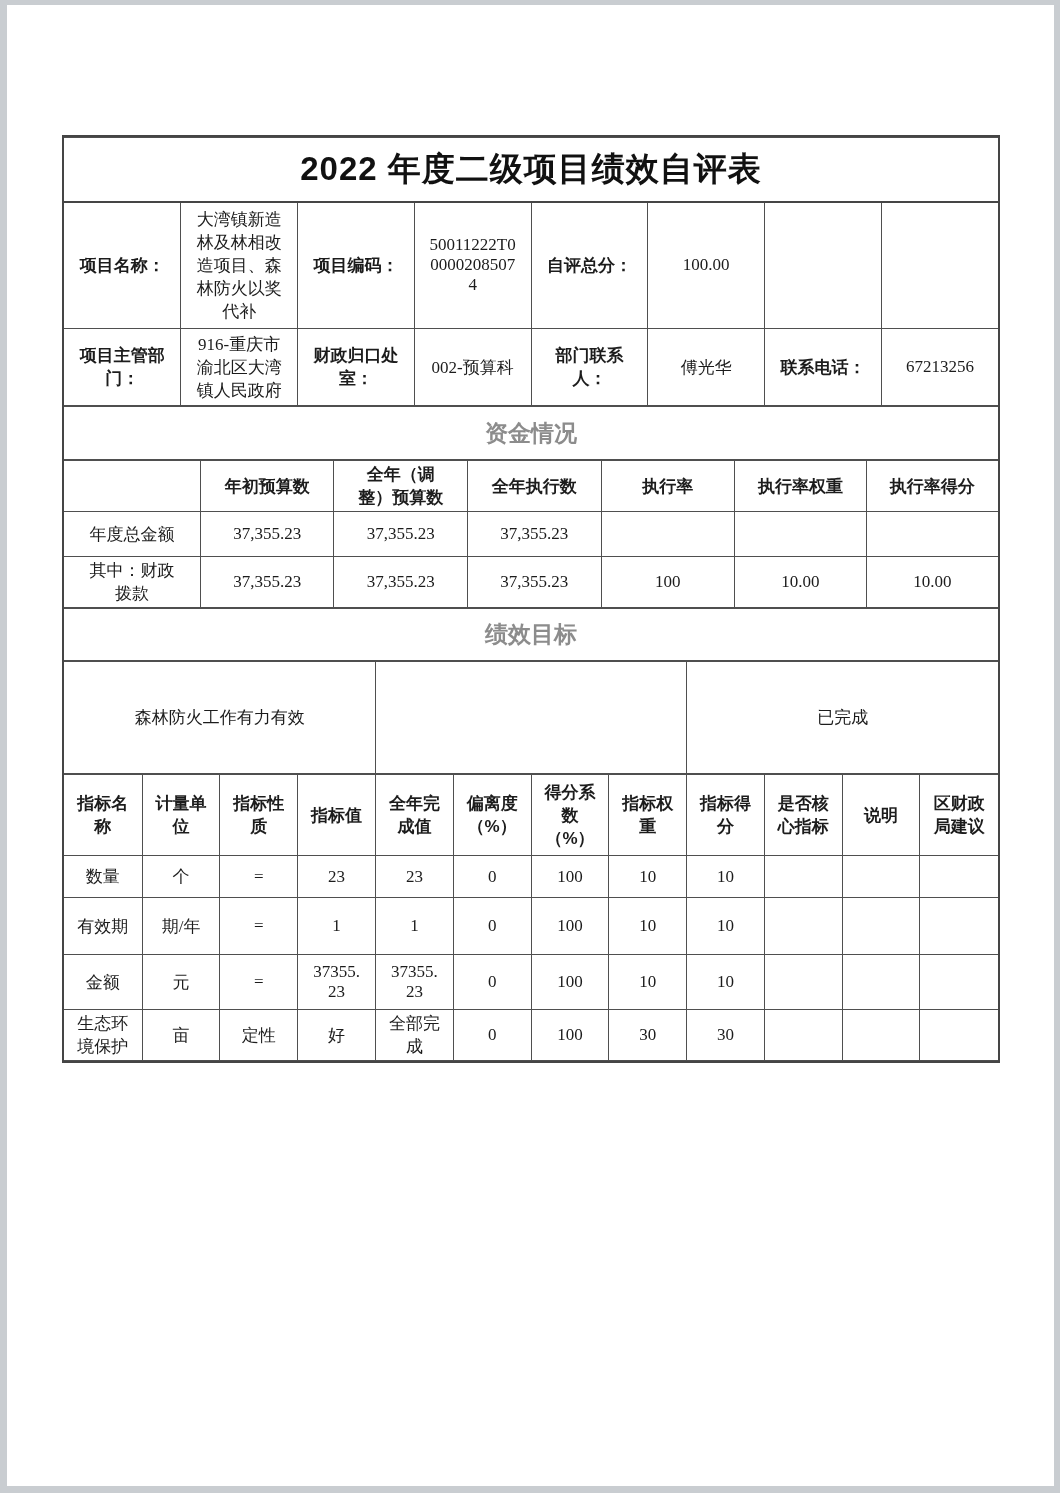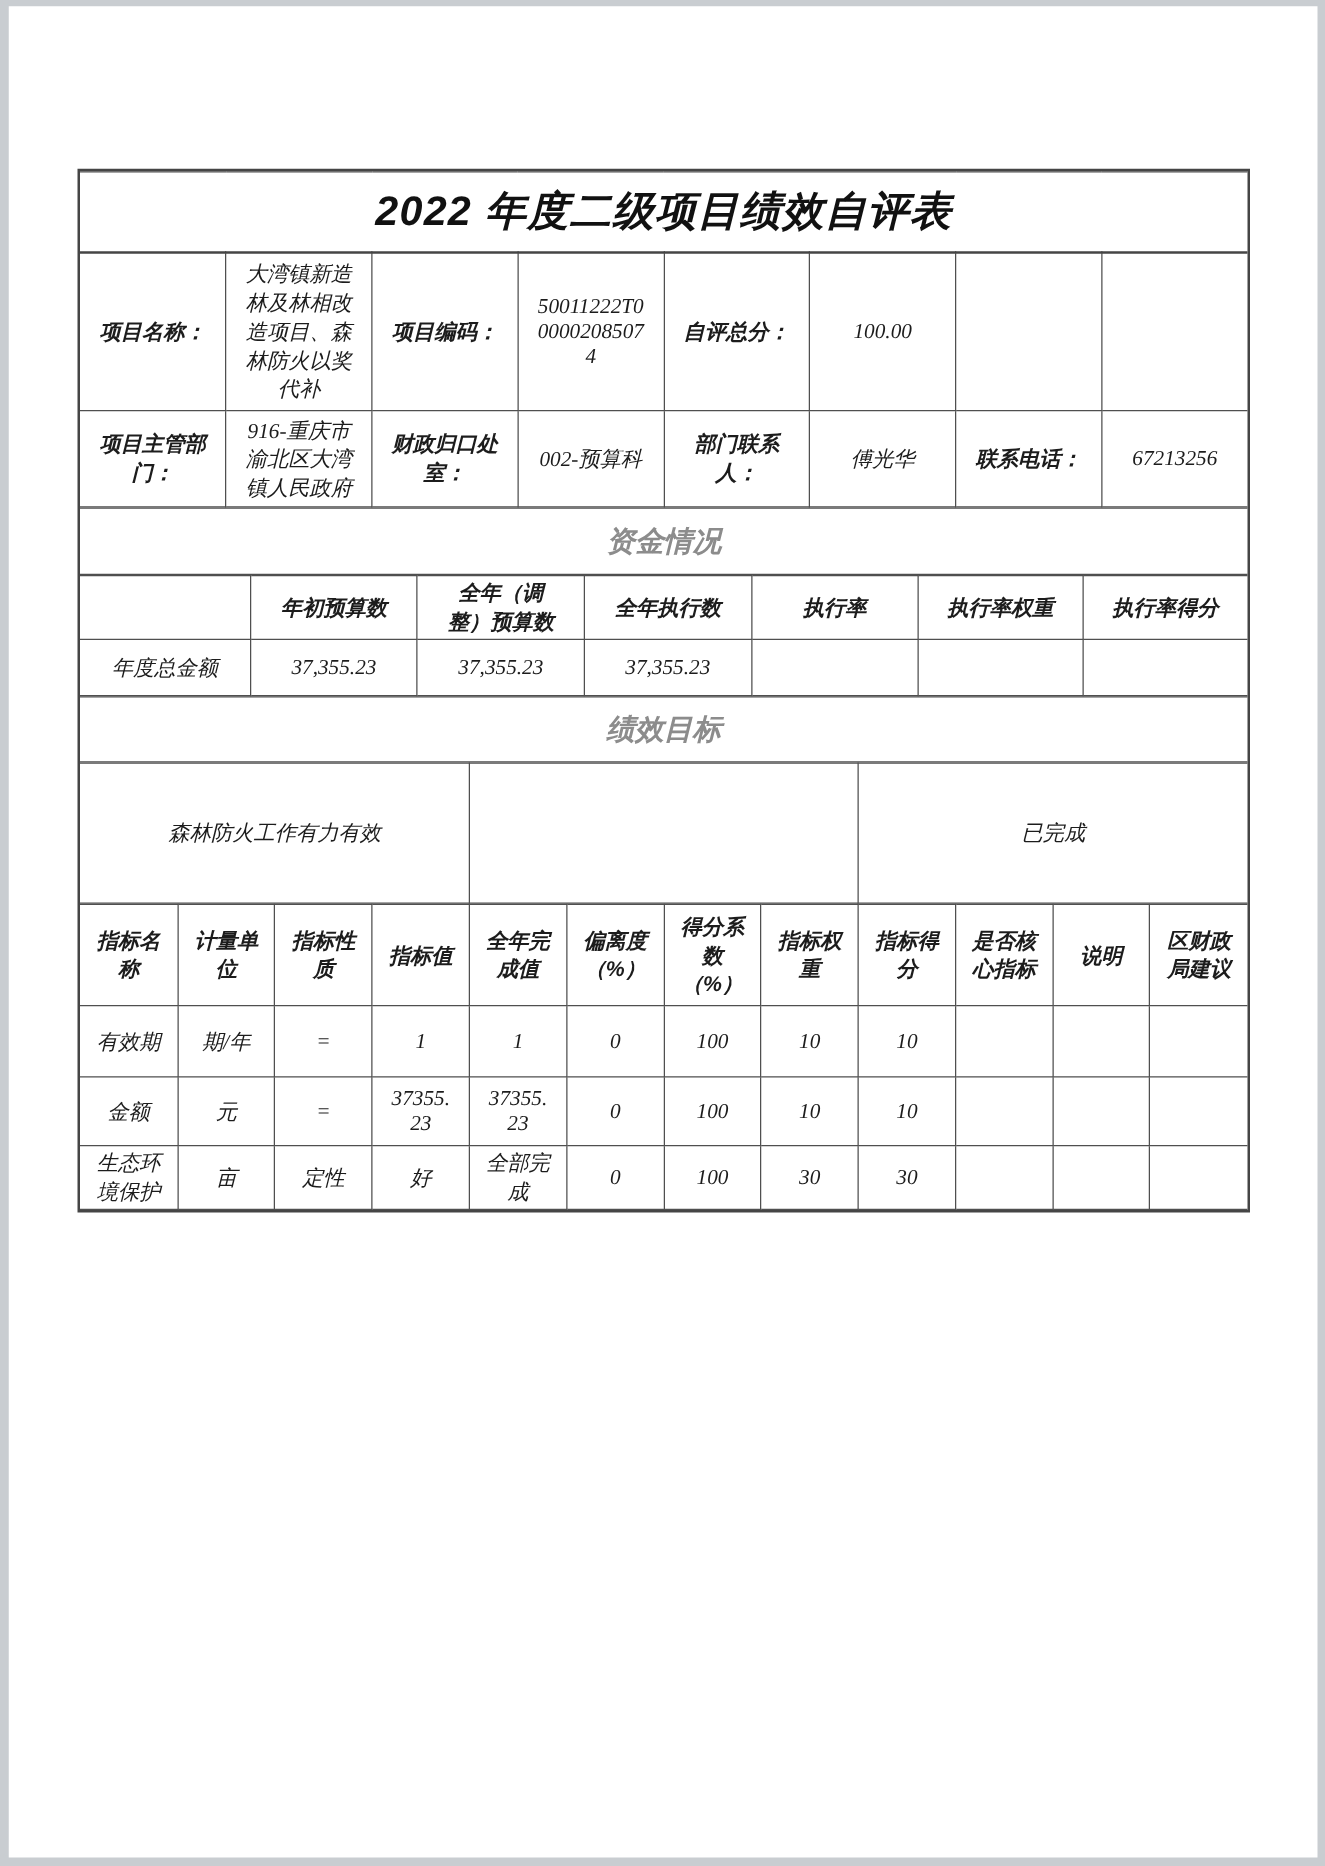--- a/index.html
+++ b/index.html
@@ -7,21 +7,20 @@
     width: 1060px; height: 1493px;
     background: #c9cdd1;
     font-family: "Liberation Sans", sans-serif;
     position: relative;
   }
   .page {
     position: absolute;
     left: 7px; top: 5px; right: 6px; bottom: 7px;
     background: #ffffff;
     overflow: hidden;
-    font-style: italic;
   }
   .doc {
     position: absolute;
     left: 55px; top: 130px;
     width: 938px;
     border: 2px solid #454545;
     box-sizing: border-box;
     color: #1c1c1c;
   }
   table.tbl {
@@ -153,20 +152,30 @@
         <td class="lbl">执行率得分</td>
       </tr>
       <tr style="height:45px">
         <td class="val">年度总金额</td>
         <td class="val">37,355.23</td>
         <td class="val">37,355.23</td>
         <td class="val">37,355.23</td>
         <td class="val"></td>
         <td class="val"></td>
         <td class="val"></td>
+      </tr>
+      <tr style="height:51px">
+        <td class="val">其中：财政
+拨款</td>
+        <td class="val">37,355.23</td>
+        <td class="val">37,355.23</td>
+        <td class="val">37,355.23</td>
+        <td class="val">100</td>
+        <td class="val">10.00</td>
+        <td class="val">10.00</td>
       </tr>
     </tbody>
       </table>
 
     <div class="band" style="height:51px">
       <span>绩效目标</span>
     </div>
     <table class="tbl">
       <colgroup>
         <col style="width:33.4%">
@@ -216,20 +225,34 @@
         <td class="lbl">指标权
 重</td>
         <td class="lbl">指标得
 分</td>
         <td class="lbl">是否核
 心指标</td>
         <td class="lbl">说明</td>
         <td class="lbl">区财政
 局建议</td>
       </tr>
+      <tr style="height:42px">
+        <td class="val">数量</td>
+        <td class="val">个</td>
+        <td class="val">=</td>
+        <td class="val">23</td>
+        <td class="val">23</td>
+        <td class="val">0</td>
+        <td class="val">100</td>
+        <td class="val">10</td>
+        <td class="val">10</td>
+        <td class="val"></td>
+        <td class="val"></td>
+        <td class="val"></td>
+      </tr>
       <tr style="height:57px">
         <td class="val">有效期</td>
         <td class="val">期/年</td>
         <td class="val">=</td>
         <td class="val">1</td>
         <td class="val">1</td>
         <td class="val">0</td>
         <td class="val">100</td>
         <td class="val">10</td>
         <td class="val">10</td>

